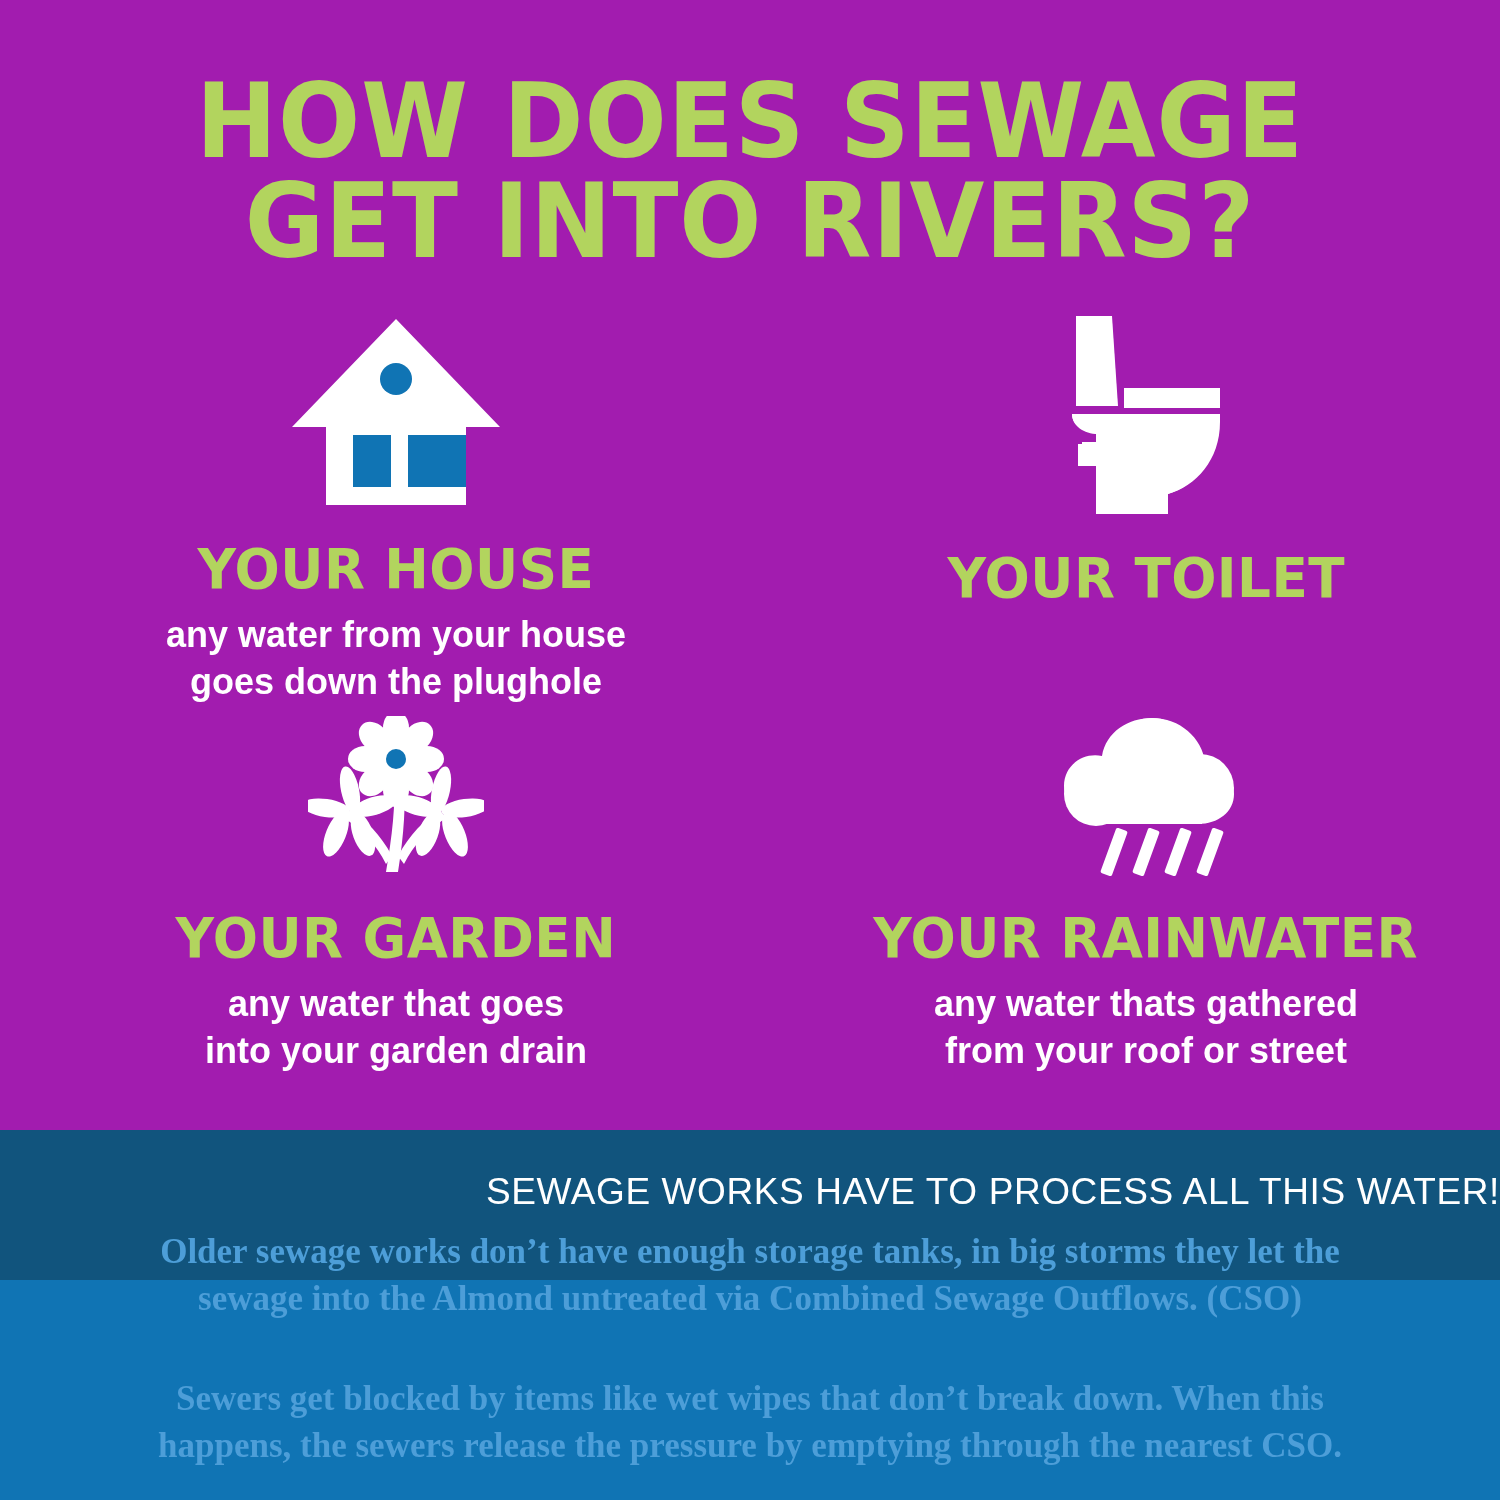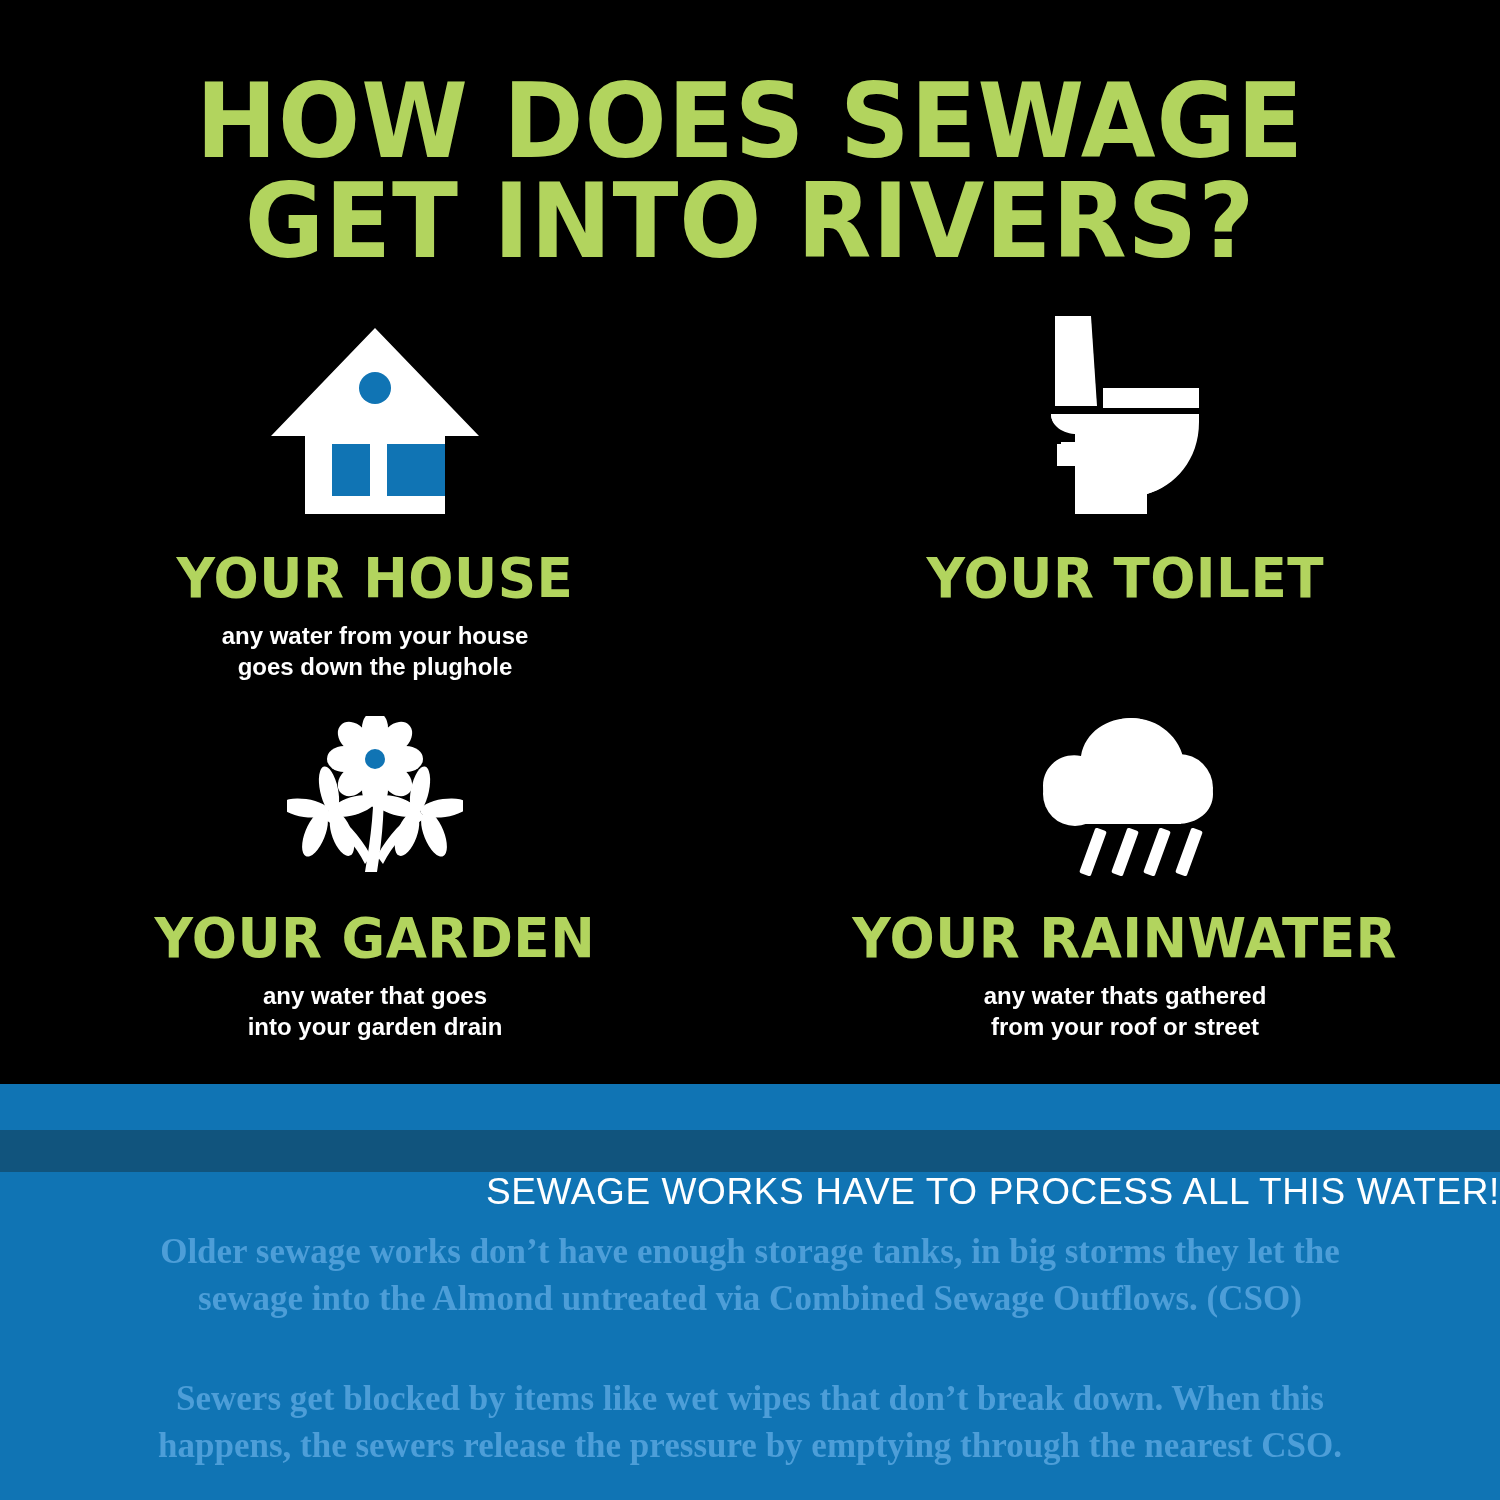--- a/index.html
+++ b/index.html
@@ -9,22 +9,22 @@
   body {
     width: 1500px;
     height: 1500px;
     background: #1074b4;
     font-family: "Liberation Sans", sans-serif;
     overflow: hidden;
   }
   #poster {
     position: relative;
     width: 1500px;
-    height: 1084px;
-    background: #000000;
+    height: 1280px;
+    background: #a21caf;
     display: flex;
     flex-direction: column;
   }
 
   
   .title-block {
     padding-top: 72px;
     text-align: center;
     flex: 0 0 auto;
   }
@@ -40,20 +40,21 @@
     white-space: nowrap;
   }
 
   
   .grid {
     flex: 0 0 auto;
     margin-top: 34px;
     display: grid;
     grid-template-columns: 750px 750px;
     grid-template-rows: 400px 400px;
+    padding-left: 21px;
   }
   .cell {
     position: relative;
     display: flex;
     flex-direction: column;
     align-items: center;
   }
   .icon-wrap {
     height: 210px;
     display: flex;
@@ -68,21 +69,21 @@
     line-height: 1;
     letter-spacing: 0.5px;
     margin-top: 34px;
     transform: scaleX(0.95);
     white-space: nowrap;
   }
   .cell-sub {
     color: #ffffff;
     font-family: "Liberation Sans", sans-serif;
     font-weight: bold;
-    font-size: 24px;
+    font-size: 36px;
     line-height: 1.32;
     margin-top: 14px;
     text-align: center;
     white-space: pre-line;
   }
 
   
   .row2 .icon-wrap { height: 170px; }
 
   

